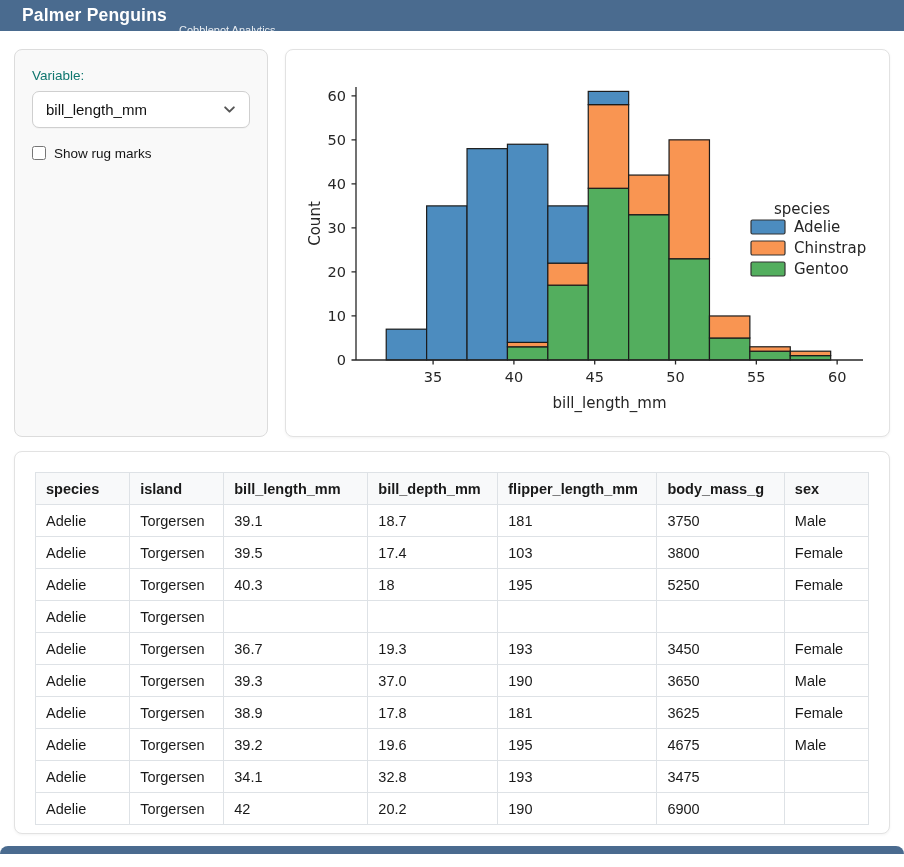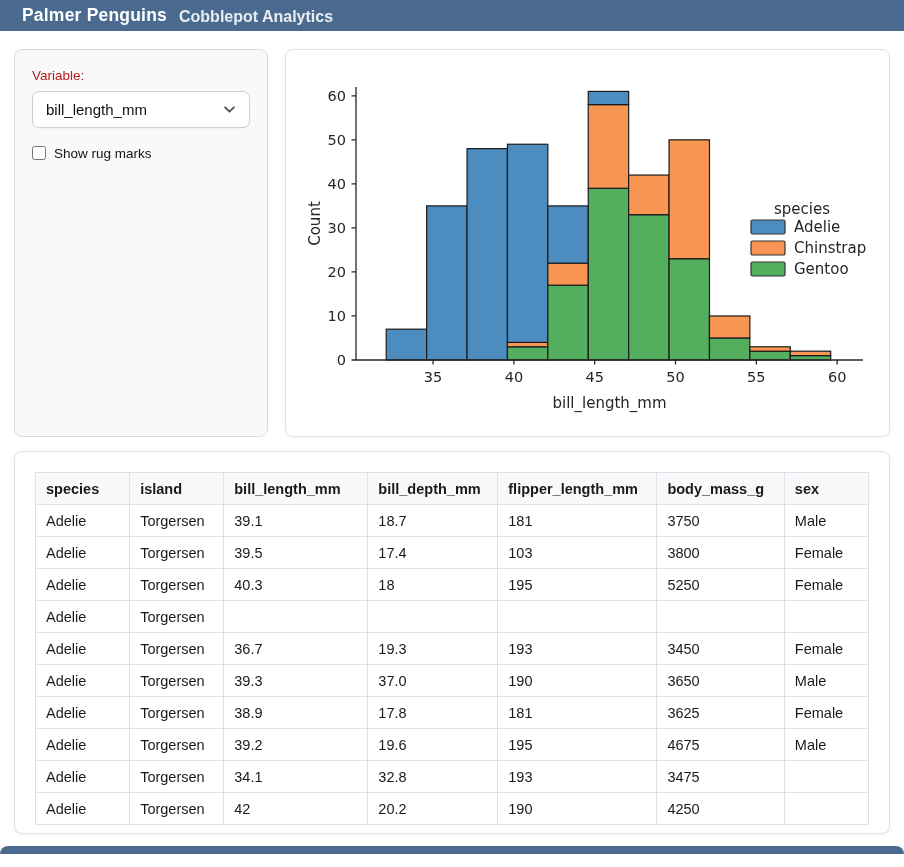--- a/index.html
+++ b/index.html
@@ -1,26 +1,26 @@
 <!DOCTYPE html>
 <html><head>
 <meta charset="utf-8">
 <style>
   * { box-sizing: border-box; margin: 0; padding: 0; }
   html,body { width: 904px; height: 867px; overflow: hidden; background:#fff;
     font-family: "Liberation Sans", sans-serif; }
   .app-header { height:31px; background:#4a6b8f; display:flex; align-items:center;
     padding:0 22px; gap:12px; }
   .app-title { color:#fff; font-size:17.5px; font-weight:600; letter-spacing:.2px; }
-  .app-subtitle { color:rgba(255,255,255,.88); font-size:16px; position:relative; top:1px;font-weight:bold; }
+  .app-subtitle { color:rgba(255,255,255,.88); font-size:11px; position:relative; top:14px; }
   .main { padding:18px 14px 0 14px; }
   .row1 { display:flex; gap:17px; }
   .sidebar-card { width:254px; min-width:254px; height:388px; background:#f9f9f9;
     border:1px solid #dcdcdc; border-radius:8px; padding:18px 17px; }
-  .ctl-label { font-size:13.5px; color:#b91c1c; margin-bottom:8px; }
+  .ctl-label { font-size:13.5px; color:#0f766e; margin-bottom:8px; }
   .select-box { height:37px; background:#fff; border:1px solid #cfcfcf; border-radius:7px;
     display:flex; align-items:center; justify-content:space-between; padding:0 13px;
     font-size:15px; color:#111; margin-bottom:18px; cursor:pointer;
     box-shadow:0 1px 1px rgba(0,0,0,.03); }
   .chev { width:13px; height:13px; }
   .check-row { display:flex; align-items:flex-start; gap:8px; margin-top:4px; }
   .check-row input { width:14px; height:14px; accent-color:#4a6b8f; }
   .check-label { font-size:13.5px; color:#141414; }
   .chart-card { flex:1; height:388px; background:#fff; border:1px solid #e2e2e2;
     border-radius:8px; box-shadow:0 1px 3px rgba(0,0,0,.05); overflow:hidden; }
@@ -228,21 +228,21 @@
             <td>193</td>
             <td>3475</td>
             <td></td>
           </tr>
           <tr>
             <td>Adelie</td>
             <td>Torgersen</td>
             <td>42</td>
             <td>20.2</td>
             <td>190</td>
-            <td>4250</td>
+            <td>6900</td>
             <td></td>
           </tr>
         </tbody>
     </table>
   </div>
 </div>
 
 <div class="footer-bar"></div>
 
 </body></html>

